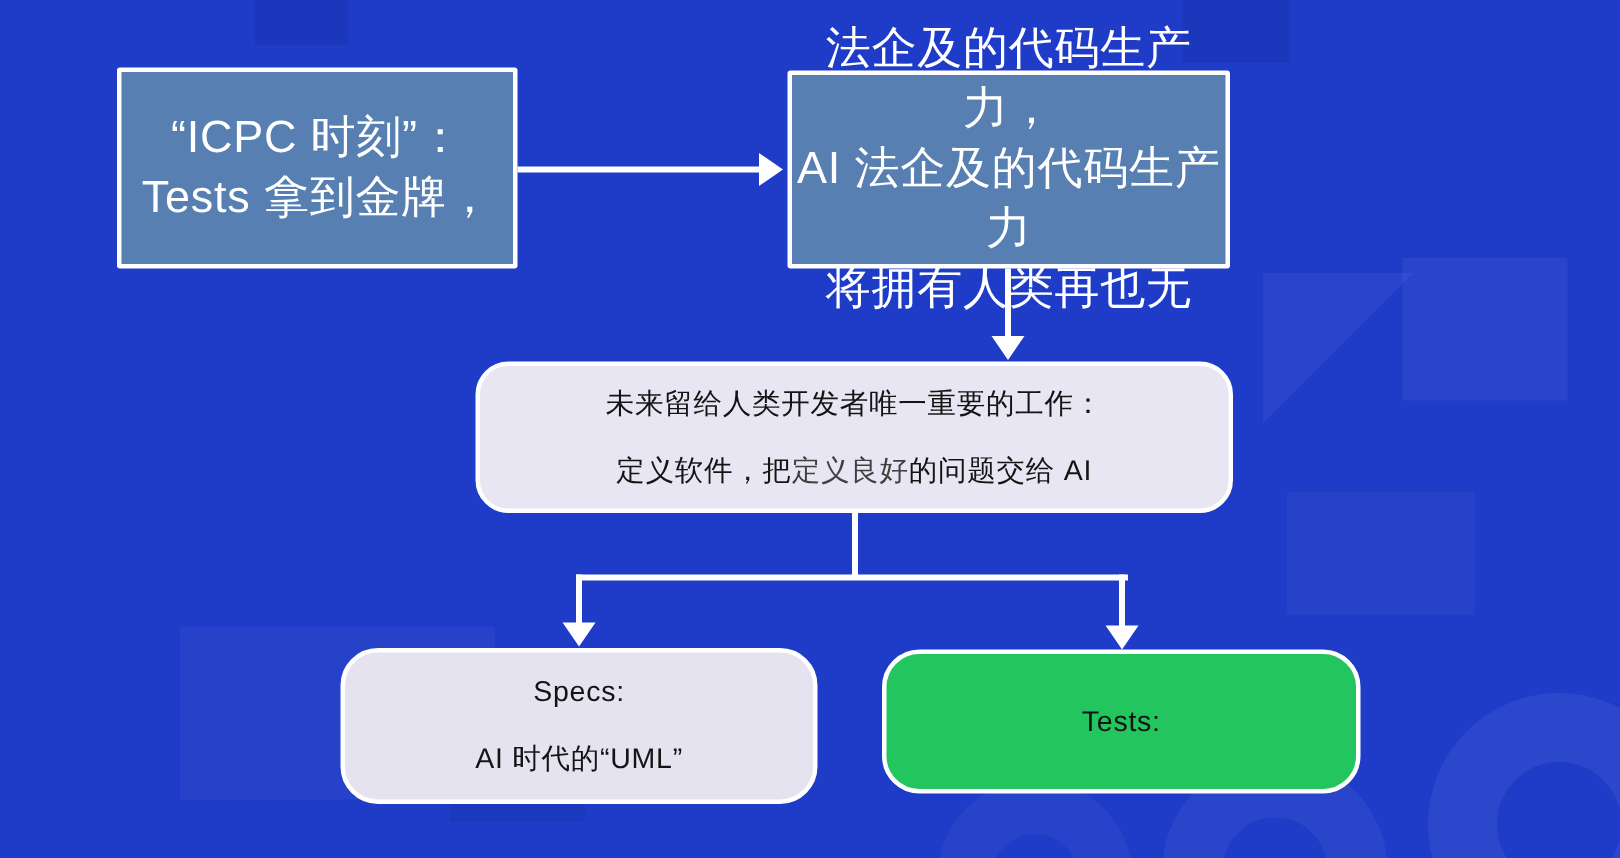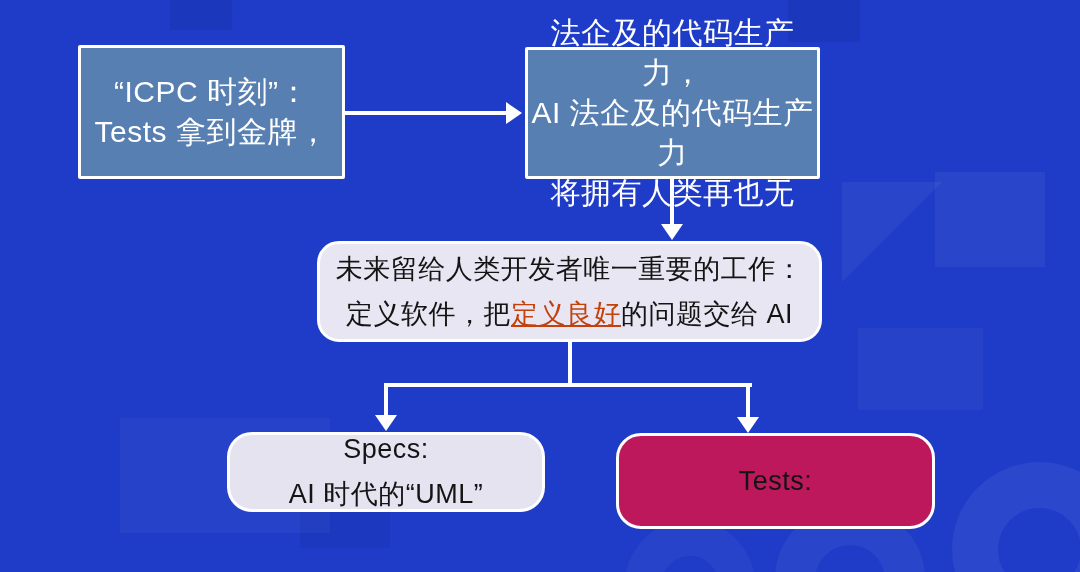--- a/index.html
+++ b/index.html
@@ -47,31 +47,31 @@
     font-size:30px;
     line-height:40px;
     font-weight:500;
     letter-spacing:0.5px;
   }
   .pill{
     background:#e8e6f2;
     border:3px solid #ffffff;
     border-radius:22px;
     color:#141414;
-    font-size:27px;
+    font-size:19px;
     line-height:45px;
     font-weight:500;
     letter-spacing:0.5px;
   }
   .node-icpc{left:78px;top:45px;width:267px;height:134px;}
   .node-productivity{left:525px;top:47px;width:295px;height:132px;}
   .node-future{left:317px;top:241px;width:505px;height:101px;}
-  .node-specs{left:227px;top:432px;width:318px;height:80px;background:#e5e3ef;border-radius:25px;}
-  .node-tests{left:588px;top:433px;width:319px;height:96px;background:#be185d;border-radius:25px;margin-left:28px;}
-  .hl{color:#c2410c;text-decoration:underline;}
+  .node-specs{left:227px;top:432px;width:318px;height:104px;background:#e5e3ef;border-radius:25px;}
+  .node-tests{left:588px;top:433px;width:319px;height:96px;background:#22c55e;border-radius:25px;}
+  .hl{color:#404040;}
 
   
   .line{position:absolute;background:#ffffff;z-index:2;}
   .head{position:absolute;width:0;height:0;z-index:2;}
   .line-h1{left:345px;top:111px;width:162px;height:4px;}
   .head-r1{left:506px;top:102px;border-top:11px solid transparent;border-bottom:11px solid transparent;border-left:16px solid #ffffff;}
   .line-v1{left:670px;top:179px;width:4px;height:46px;}
   .head-d1{left:661px;top:224px;border-left:11px solid transparent;border-right:11px solid transparent;border-top:16px solid #ffffff;}
   .line-stem{left:568px;top:341px;width:4px;height:44px;}
   .line-hbar{left:384px;top:383px;width:368px;height:4px;}

